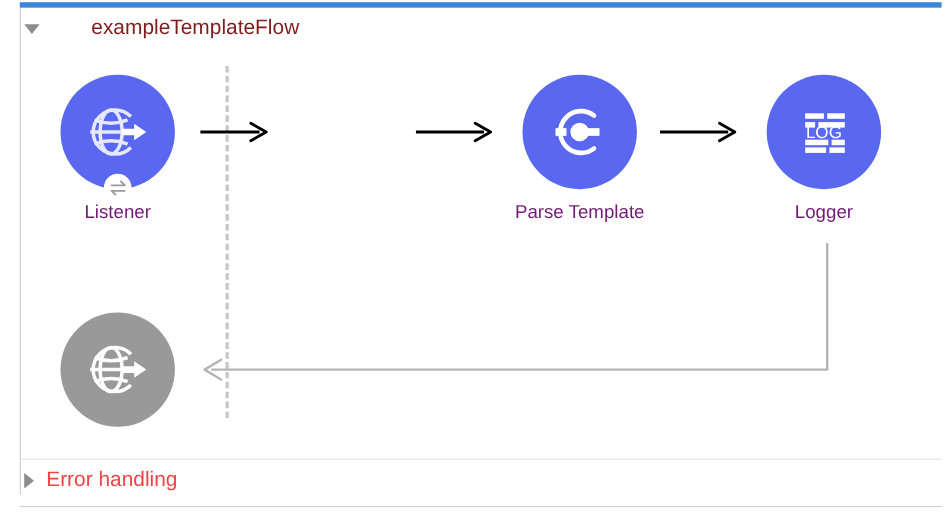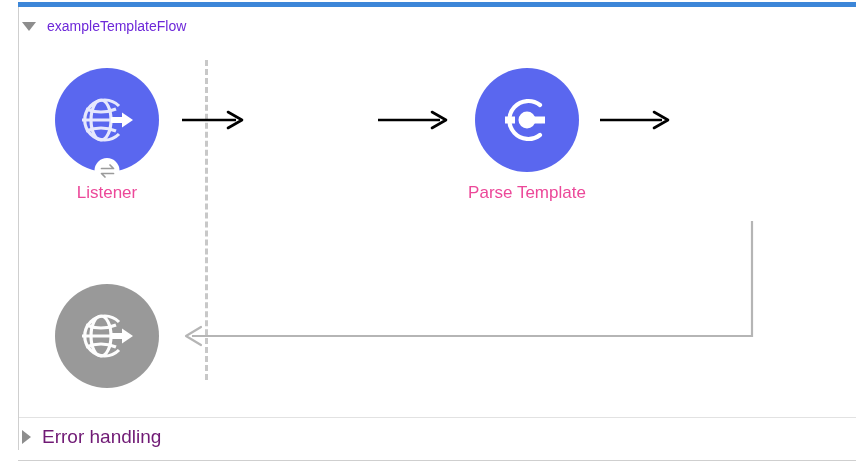--- a/index.html
+++ b/index.html
@@ -67,24 +67,25 @@
   .flow-header {
     position: absolute;
     left: 22px;
     top: 13px;
     display: flex;
     align-items: center;
     gap: 11px;
     height: 26px;
   }
   .flow-header .title {
-    font-size: 14px;
-    color: #6d28d9;
+    font-size: 19px;
+    color: #7f1d1d;
     line-height: 26px;
     white-space: nowrap;
+    margin-left: 36px;
   }
   .tri {
     width: 0; height: 0;
     display: block;
   }
   .tri-down {
     border-left: 7px solid transparent;
     border-right: 7px solid transparent;
     border-top: 9px solid #8d8d8d;
   }
@@ -98,21 +99,21 @@
     position: absolute;
     left: 22px;
     top: 424px;
     display: flex;
     align-items: center;
     gap: 11px;
     height: 26px;
   }
   .error-header .title {
     font-size: 19px;
-    color: #701a75;
+    color: #ef4444;
     line-height: 26px;
     white-space: nowrap;
   }
 
   
   .dashed-sep {
     position: absolute;
     left: 205px;
     top: 60px;
     width: 0;
@@ -134,21 +135,21 @@
     border-radius: 50%;
     display: flex;
     align-items: center;
     justify-content: center;
     position: relative;
   }
   .node-circle svg { display: block; }
   .node-label {
     margin-top: 10px;
     font-size: 17px;
-    color: #ec4899;
+    color: #701a75;
     white-space: nowrap;
     line-height: 22px;
   }
   .node-badge {
     position: absolute;
     bottom: -11px;
     left: 50%;
     transform: translateX(-50%);
     width: 25px;
     height: 25px;
@@ -252,20 +253,38 @@
       <svg width="62" height="62" viewBox="0 0 62 62">
         <path d="M 44 16 A 19 19 0 1 0 44 46" fill="none" stroke="#ffffff" stroke-width="4.2" stroke-linecap="round"></path>
         <circle cx="31" cy="31" r="8.5" fill="#ffffff"></circle>
         <rect x="31" y="27.5" width="18" height="7" fill="#ffffff"></rect>
         <rect x="9" y="27.5" width="10" height="7" fill="#ffffff"></rect>
       </svg>
     </div>
     <div class="node-label">Parse Template</div>
   </div>
 
+  <div class="node" style="left:690px; top:68px;">
+    <div class="node-circle" style="background:#5a67ef;">
+      <svg width="62" height="62" viewBox="0 0 62 62">
+        <g fill="#ffffff">
+          <rect x="14" y="14" width="17" height="5"></rect>
+          <rect x="34" y="14" width="16" height="5"></rect>
+          <rect x="14" y="22" width="9" height="5"></rect>
+          <rect x="26" y="22" width="24" height="5"></rect>
+          <rect x="14" y="38" width="21" height="5"></rect>
+          <rect x="38" y="38" width="12" height="5"></rect>
+          <rect x="14" y="45" width="19" height="5"></rect>
+          <rect x="36" y="45" width="14" height="5"></rect>
+        </g>
+        <text x="31" y="36.5" text-anchor="middle" font-family="Liberation Sans, sans-serif" font-size="15.5" fill="#ffffff">LOG</text>
+      </svg>
+    </div>
+    <div class="node-label">Logger</div>
+  </div>
 
   <div class="node" style="left:48px; top:284px;">
     <div class="node-circle" style="background:#999999;">
       <svg width="64" height="64" viewBox="0 0 64 64">
         <g fill="none" stroke="#fdfdfd" stroke-width="3.2">
           <path d="M 44 18 A 20 20 0 1 0 44 46"></path>
           <ellipse cx="26" cy="32" rx="10" ry="20"></ellipse>
           <line x1="7" y1="32" x2="45" y2="32"></line>
           <path d="M 11 21 Q 26 27 41 21"></path>
           <path d="M 11 43 Q 26 37 41 43"></path>

